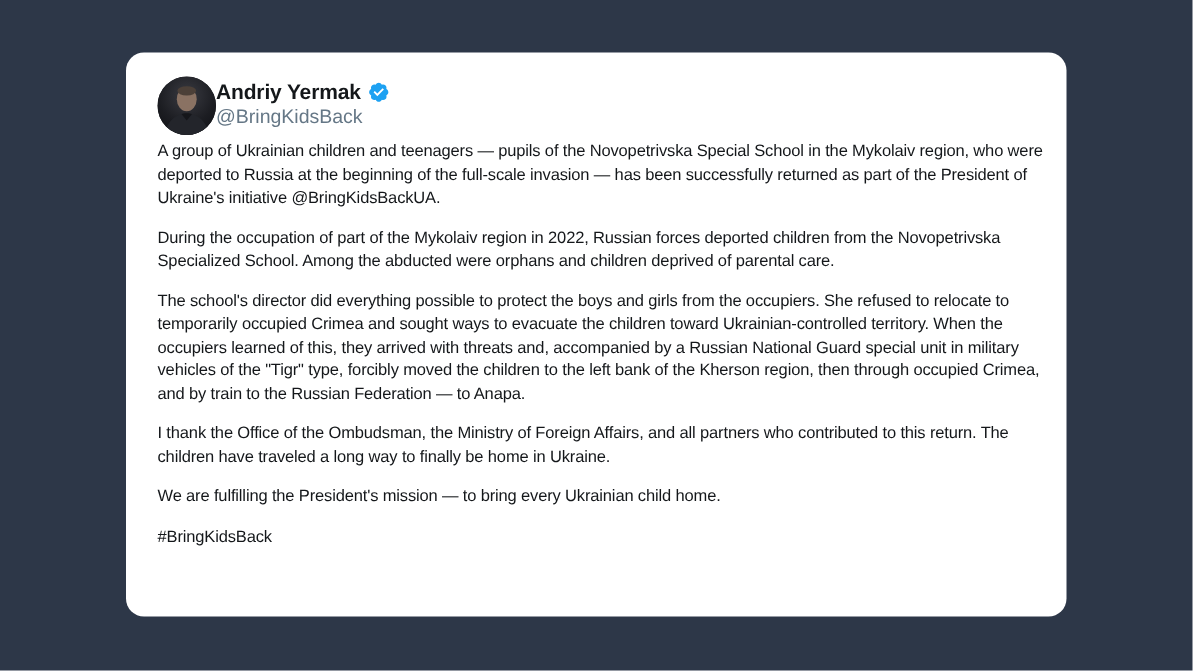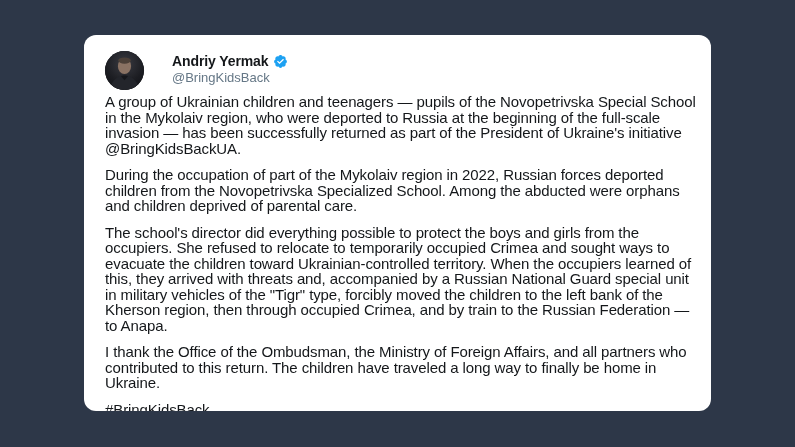--- a/index.html
+++ b/index.html
@@ -26,21 +26,21 @@
     width: 627px;
     height: 376px;
     background: var(--card_background, #FFFFFF);
     border-radius: 12px;
     padding: 16px 13px 16px 21px;
     overflow: hidden;
   }
   .header {
     display: flex;
     align-items: flex-start;
-    gap: 28px;
+    gap: 0;
   }
   .avatar {
     width: 39px;
     height: 39px;
     border-radius: 50%;
     overflow: hidden;
     flex: 0 0 39px;
     background: #17181c;
   }
   .avatar svg { display: block; width: 100%; height: 100%; }
@@ -64,21 +64,21 @@
     display: inline-block;
   }
   .handle {
     font-size: 13px;
     color: var(--text_secondary, #657786);
     line-height: 16px;
     margin-top: 1px;
   }
   .body {
     margin-top: 4px;
-    font-size: 15px;
+    font-size: 11px;
     line-height: 15.5px;
     letter-spacing: -0.1px;
     color: var(--text_primary, #14171A);
     max-width: 594px;
   }
   .body p { margin: 0 0 11px 0; }
   .body p:last-child { margin-bottom: 0; }
 </style>
 </head>
 <body>
@@ -113,17 +113,18 @@
         </div>
         <div class="handle">@BringKidsBack</div>
       </div>
     </header>
 
     <div class="body">
       <p>A group of Ukrainian children and teenagers — pupils of the Novopetrivska Special School in the Mykolaiv region, who were deported to Russia at the beginning of the full-scale invasion — has been successfully returned as part of the President of Ukraine's initiative @BringKidsBackUA.</p>
       <p>During the occupation of part of the Mykolaiv region in 2022, Russian forces deported children from the Novopetrivska Specialized School. Among the abducted were orphans and children deprived of parental care.</p>
       <p>The school's director did everything possible to protect the boys and girls from the occupiers. She refused to relocate to temporarily occupied Crimea and sought ways to evacuate the children toward Ukrainian-controlled territory. When the occupiers learned of this, they arrived with threats and, accompanied by a Russian National Guard special unit in military vehicles of the "Tigr" type, forcibly moved the children to the left bank of the Kherson region, then through occupied Crimea, and by train to the Russian Federation — to Anapa.</p>
       <p>I thank the Office of the Ombudsman, the Ministry of Foreign Affairs, and all partners who contributed to this return. The children have traveled a long way to finally be home in Ukraine.</p>
+      <p>We are fulfilling the President's mission — to bring every Ukrainian child home.</p>
       <p>#BringKidsBack</p>
     </div>
 
   </article>
 </div>
 
 </body></html>

